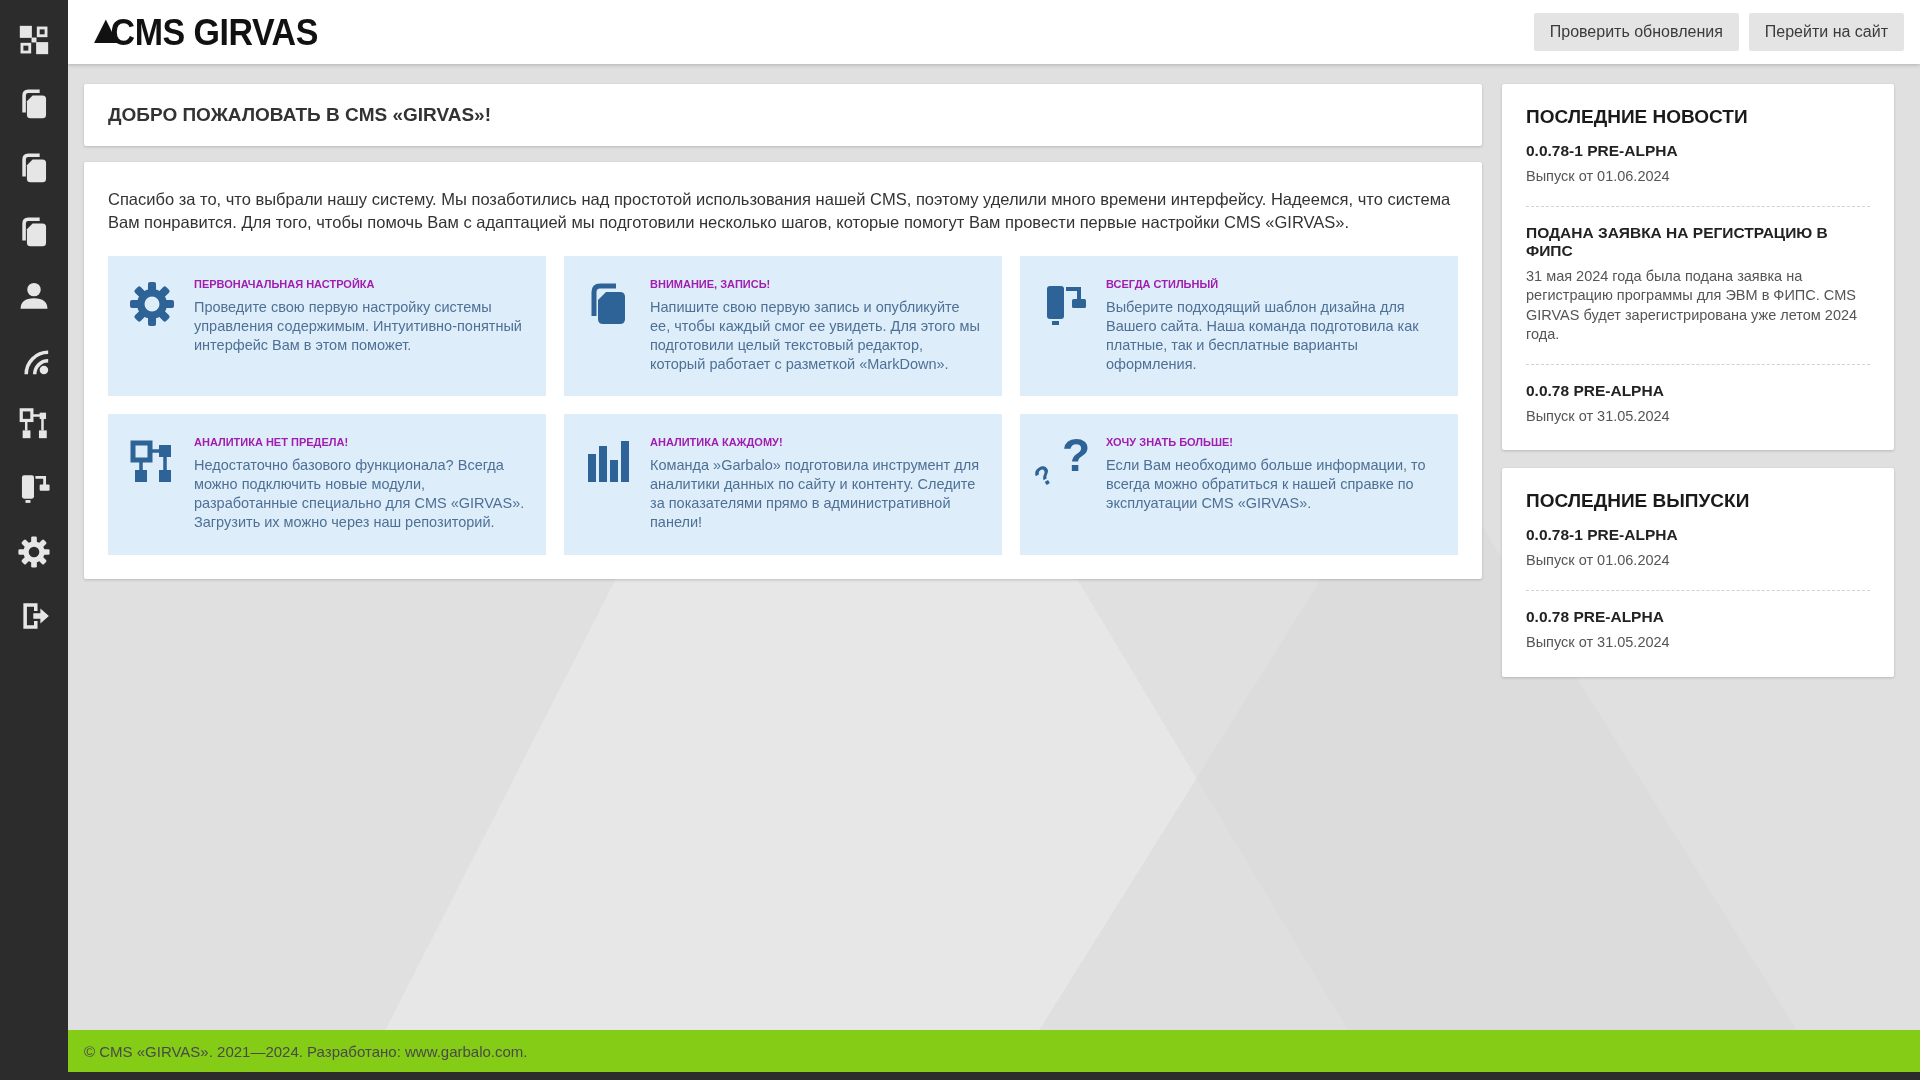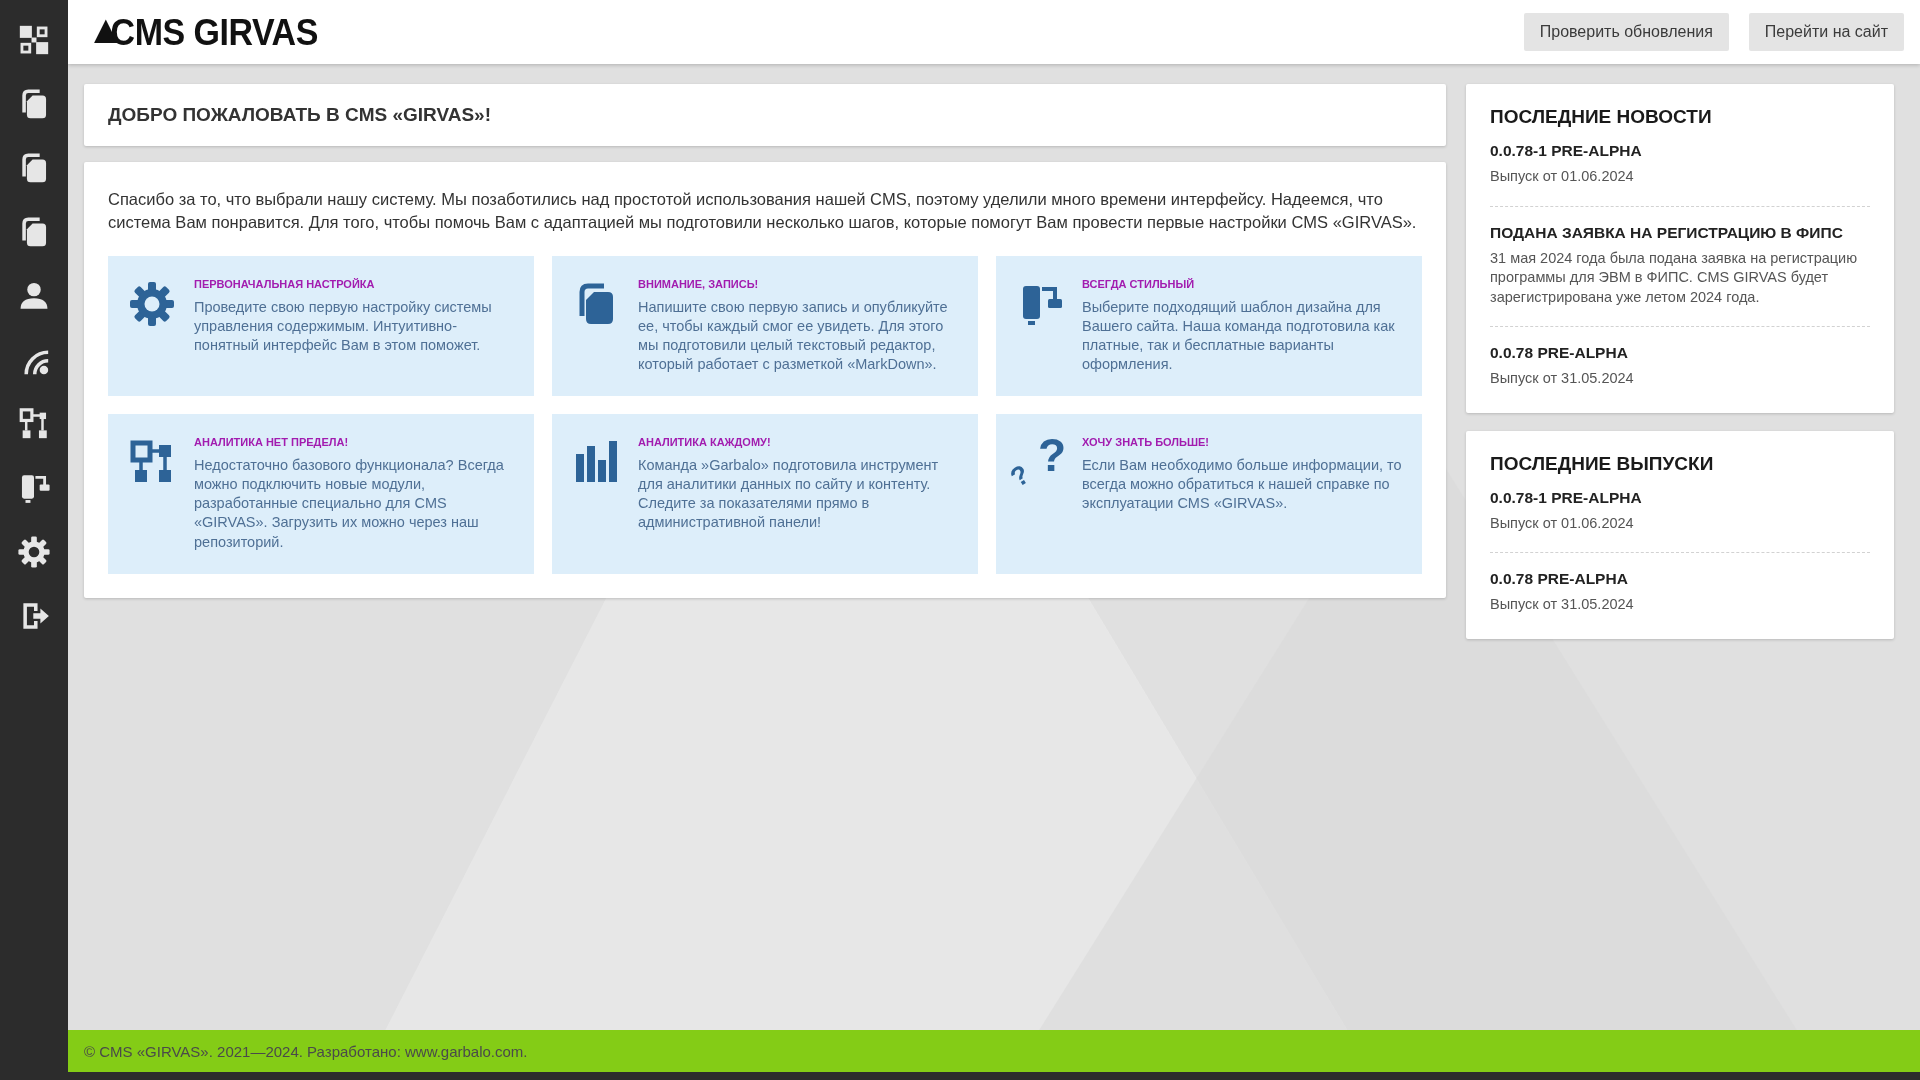--- a/index.html
+++ b/index.html
@@ -16,35 +16,35 @@
   .sidebar .hole { fill:#2c2c2c; }
 
   
   .main { flex:1; display:flex; flex-direction:column; min-width:0; }
 
   header.topbar { height:64px; background:#ffffff; display:flex; align-items:center;
     padding:0 16px 0 18px; box-shadow:0 1px 4px rgba(0,0,0,.22); position:relative; z-index:4; }
   .logo { display:flex; align-items:center; user-select:none; }
   .logo-mark { font-size:40px; line-height:1; color:#111; margin-right:-15px; transform:translateY(-3px); }
   .logo-text { font-size:34px; font-weight:700; color:#111; letter-spacing:-.5px; transform:scaleY(1.06); }
-  .topbar-actions { margin-left:auto; display:flex; gap:20px; }
+  .topbar-actions { margin-left:auto; display:flex; gap:10px; }
   .hdr-btn { background:#e4e4e4; border:none; color:#3b3b3b; font-family:inherit;
     font-size:16px; padding:10px 16px; border-radius:2px; cursor:pointer; }
 
   
   .content { flex:1; position:relative; overflow:hidden; background:#e0e0e0; }
   .wm { position:absolute; pointer-events:none; }
   .wm1 { left:300px; top:100px; width:1000px; height:900px; background:#e9e9e9;
          clip-path:polygon(46% 0, 100% 100%, 0 100%); opacity:.75; }
   .wm2 { left:900px; top:360px; width:900px; height:720px; background:#d9d9d9;
          clip-path:polygon(50% 0, 100% 100%, 0 100%); opacity:.55; }
 
   .content-inner { position:relative; display:flex; gap:20px; padding:20px 26px 0 16px; }
   .left-col { flex:1; min-width:0; }
-  .right-col { width:428px; flex-shrink:0; }
+  .right-col { width:392px; flex-shrink:0; }
 
   .card { background:#fff; border-radius:2px; box-shadow:0 1px 3px rgba(0,0,0,.18); }
   .welcome-card { padding:20px 24px; margin-bottom:16px; }
   .welcome-card h1 { font-size:19px; font-weight:700; color:#333; }
 
   .steps-card { padding:26px 24px 24px; }
   .intro { font-size:16.5px; line-height:1.38; color:#333; margin-bottom:22px; }
 
   .tiles { display:grid; grid-template-columns:repeat(3,1fr); gap:18px; }
   .tile { background:#ddeefa; padding:22px 20px; display:flex; gap:16px; min-height:134px; }

